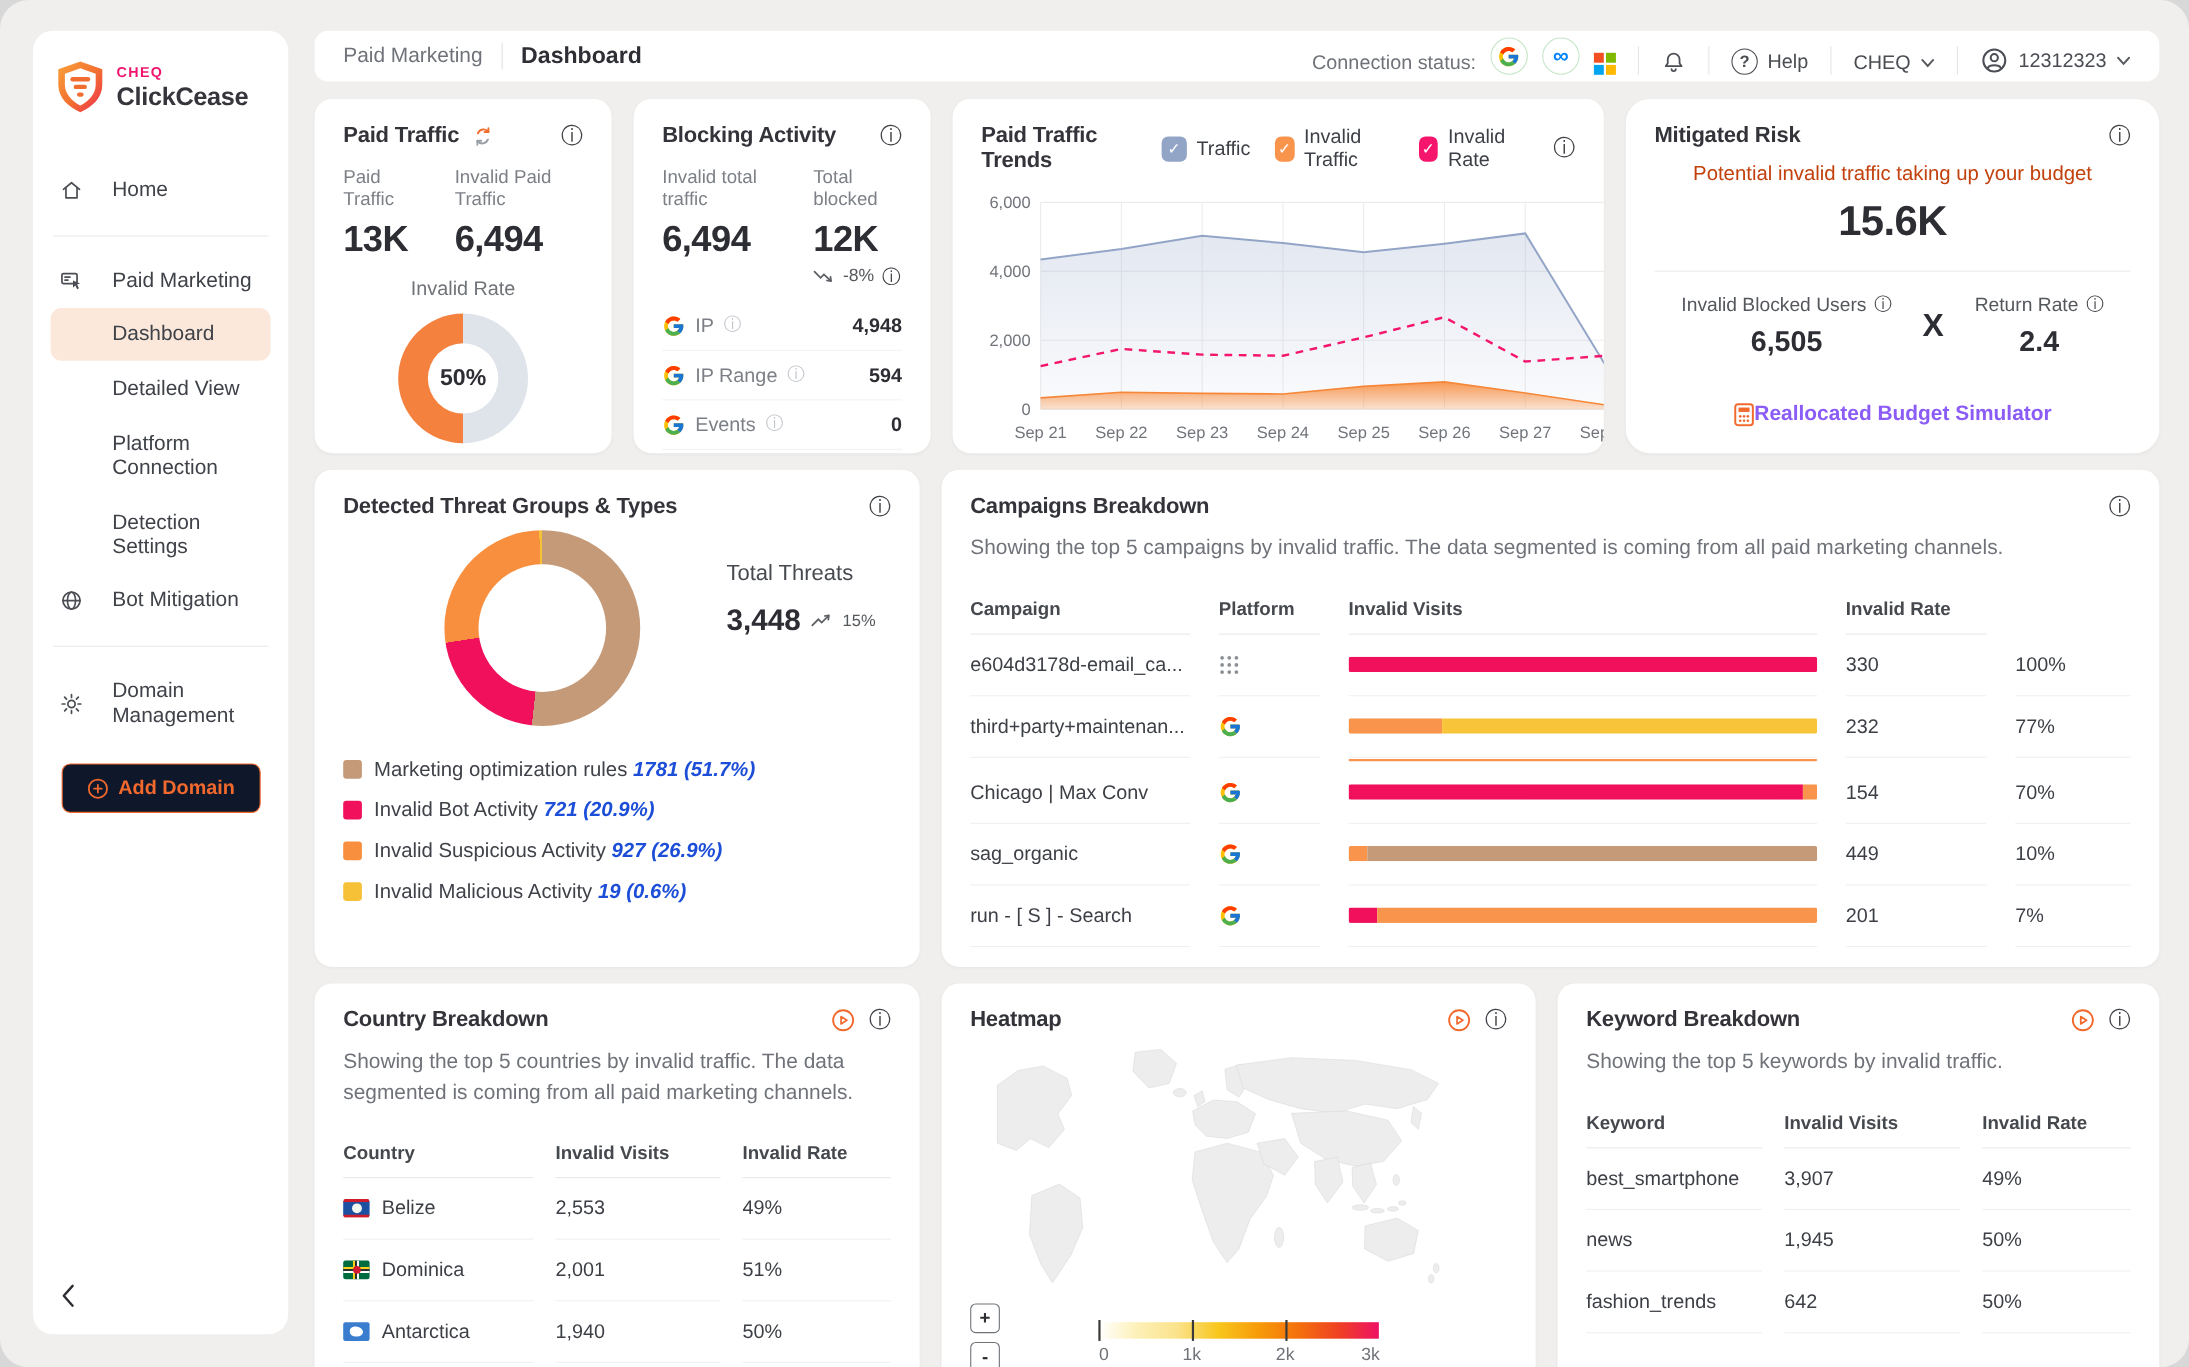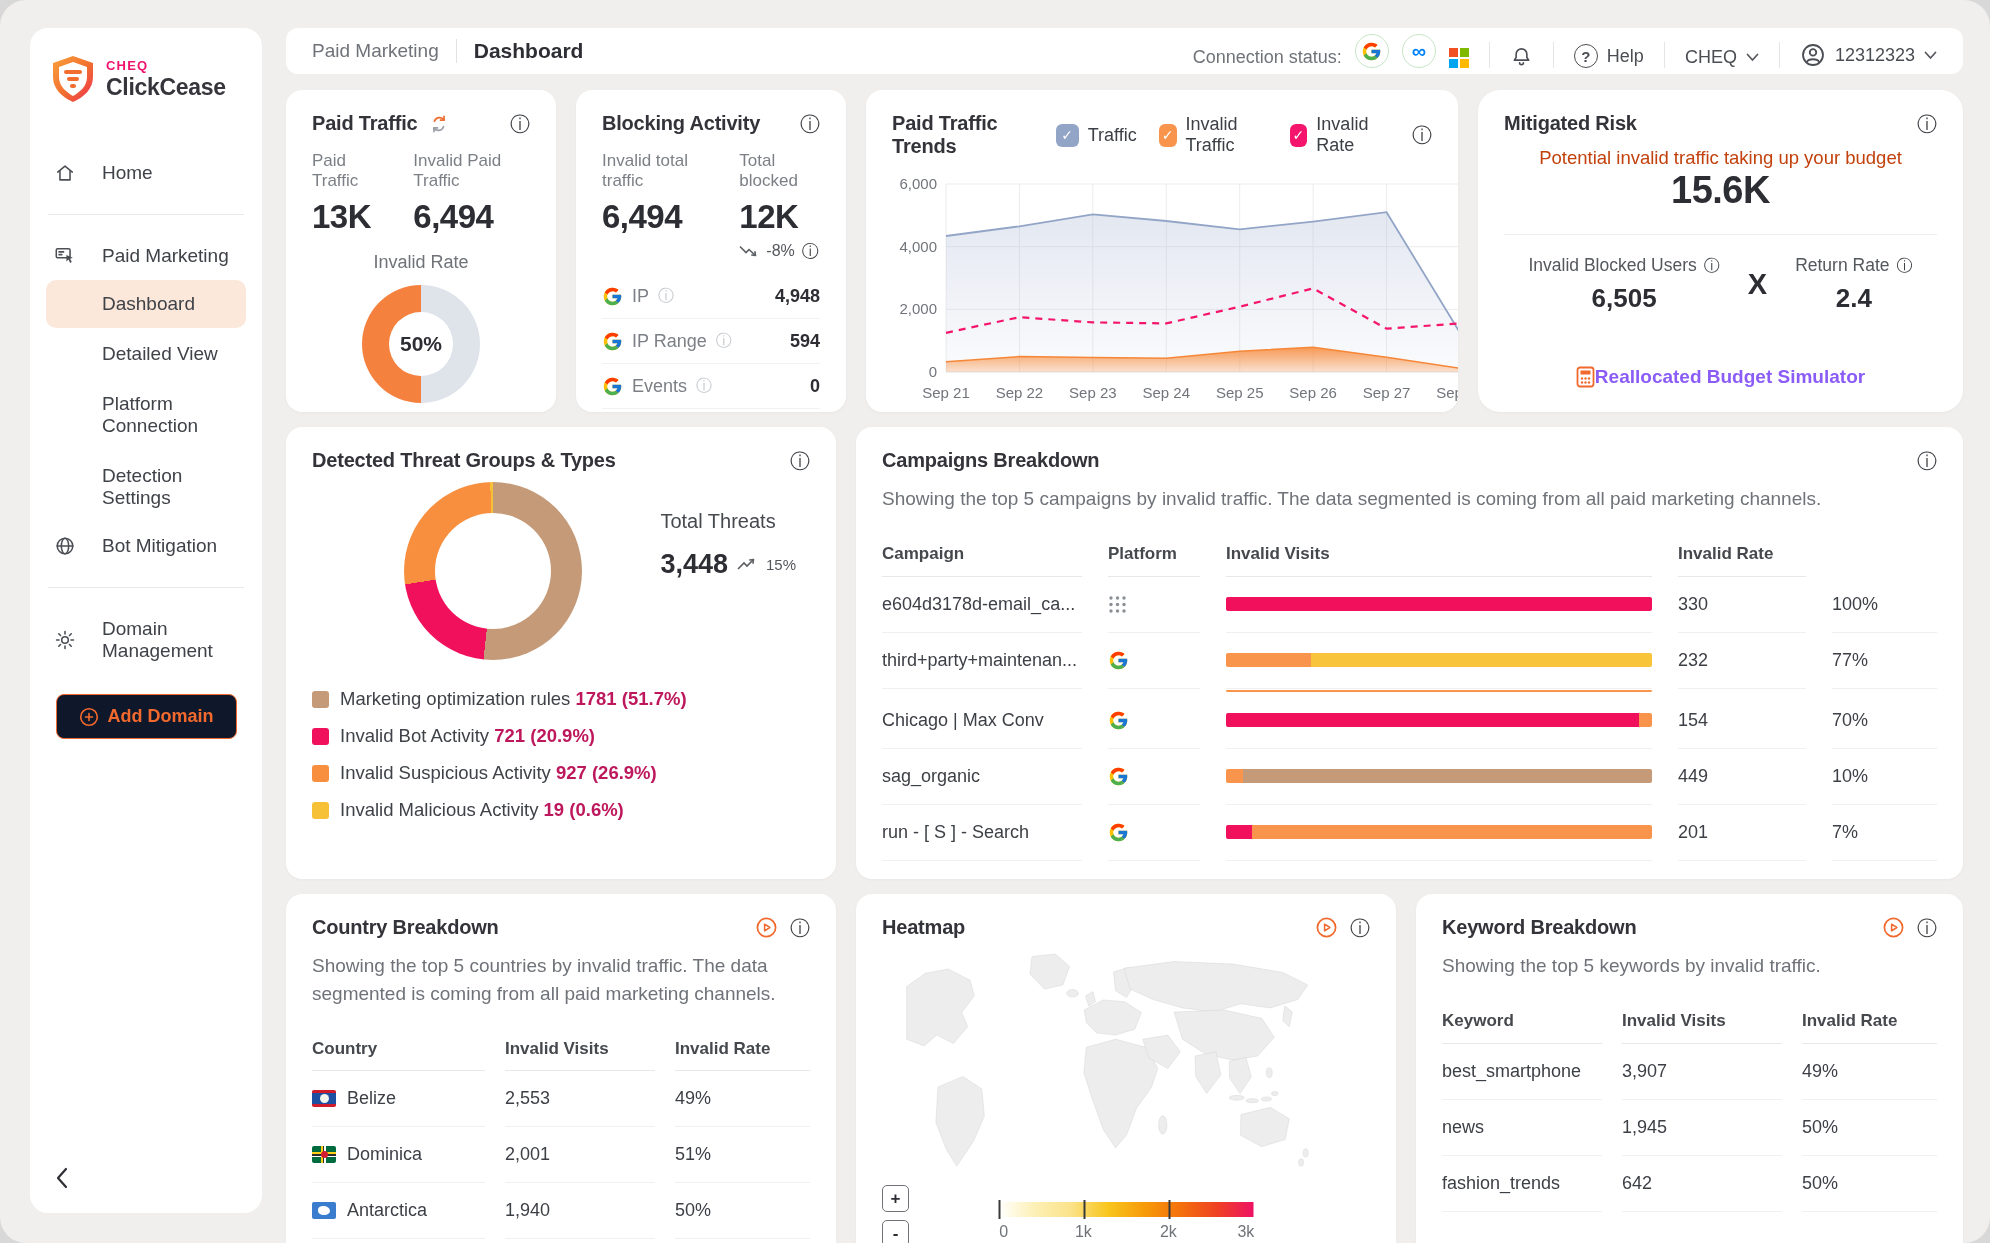--- a/index.html
+++ b/index.html
@@ -72,42 +72,42 @@
   .brow .val{margin-left:auto;font-weight:700;font-size:18px;color:#2d2d34;}
 
   
   .lg{display:flex;align-items:center;gap:9px;font-size:18px;color:#3c3f45;cursor:pointer;}
   .cb{width:23px;height:23px;border-radius:6px;display:inline-flex;align-items:center;justify-content:center;color:#fff;font-size:14px;font-weight:700;}
   .trend-svg{display:block;margin-top:14px;}
   .ax{font-size:15px;fill:#71757b;}
 
   
   .mr-desc{font-size:18.5px;color:#c2410c;margin-top:12px;text-align:center;}
-  .mr-val{font-size:38px;font-weight:700;color:#2d2d34;text-align:center;letter-spacing:-0.5px;}
+  .mr-val{font-size:38px;font-weight:700;color:#2d2d34;margin-top:12px;text-align:center;letter-spacing:-0.5px;}
   .sep{border:none;border-top:1px solid #ececec;margin:22px 0 20px;}
   .mr-stats{display:flex;justify-content:center;align-items:center;gap:28px;}
   .mr-stat{text-align:center;}
   .mr-stat label{font-size:17.5px;color:#54575c;display:inline-flex;align-items:center;gap:7px;}
   .mr-stat b{font-size:26px;color:#2d2d34;display:block;margin-top:7px;}
   .mr-x{font-size:29px;font-weight:700;color:#2d2d34;}
   .mr-link{position:absolute;left:0;right:0;bottom:24px;color:#8b5cf6;font-weight:700;font-size:19px;display:flex;justify-content:center;align-items:center;cursor:pointer;}
 
   
   .threat-body{position:relative;margin-top:6px;}
   .donut-threats{width:178px;height:178px;margin:10px 0 0 92px;}
   .donut-threats::after{inset:31px;}
   .tt{position:absolute;top:28px;right:14px;text-align:left;}
   .tt-label{font-size:20px;color:#46494e;}
   .tt-val{display:flex;align-items:center;gap:9px;margin-top:16px;}
   .tt-val b{font-size:27px;color:#2d2d34;}
   .tt-val .pct{font-size:15px;color:#54575c;}
   .tlegend{margin-top:28px;display:flex;flex-direction:column;gap:15px;}
   .tleg{display:flex;align-items:center;gap:11px;font-size:18.5px;color:#3f4248;}
   .tleg .sq{width:17px;height:17px;border-radius:3px;flex:0 0 auto;}
-  .tleg b{color:#be185d;}
+  .tleg b{color:#1d4ed8;font-style:italic;}
 
   
   .desc{font-size:19px;color:#6f7379;margin-top:13px;line-height:1.45;}
   .gtable{margin-top:20px;}
   .grow{display:grid;align-items:center;}
   .grow > *{border-bottom:1px solid #f0f0f0;height:56px;display:flex;align-items:center;font-size:18px;color:#3c3f45;}
   .ghead > *{height:44px;font-size:17px;font-weight:700;color:#45484d;border-bottom:1px solid #e8e8e8;}
   .camp-grid{grid-template-columns:200px 92px 1fr 128px 105px;column-gap:26px;}
   .cty-grid{grid-template-columns:1fr 150px 135px;column-gap:20px;}
   .kw-grid{grid-template-columns:1fr 160px 135px;column-gap:20px;}

